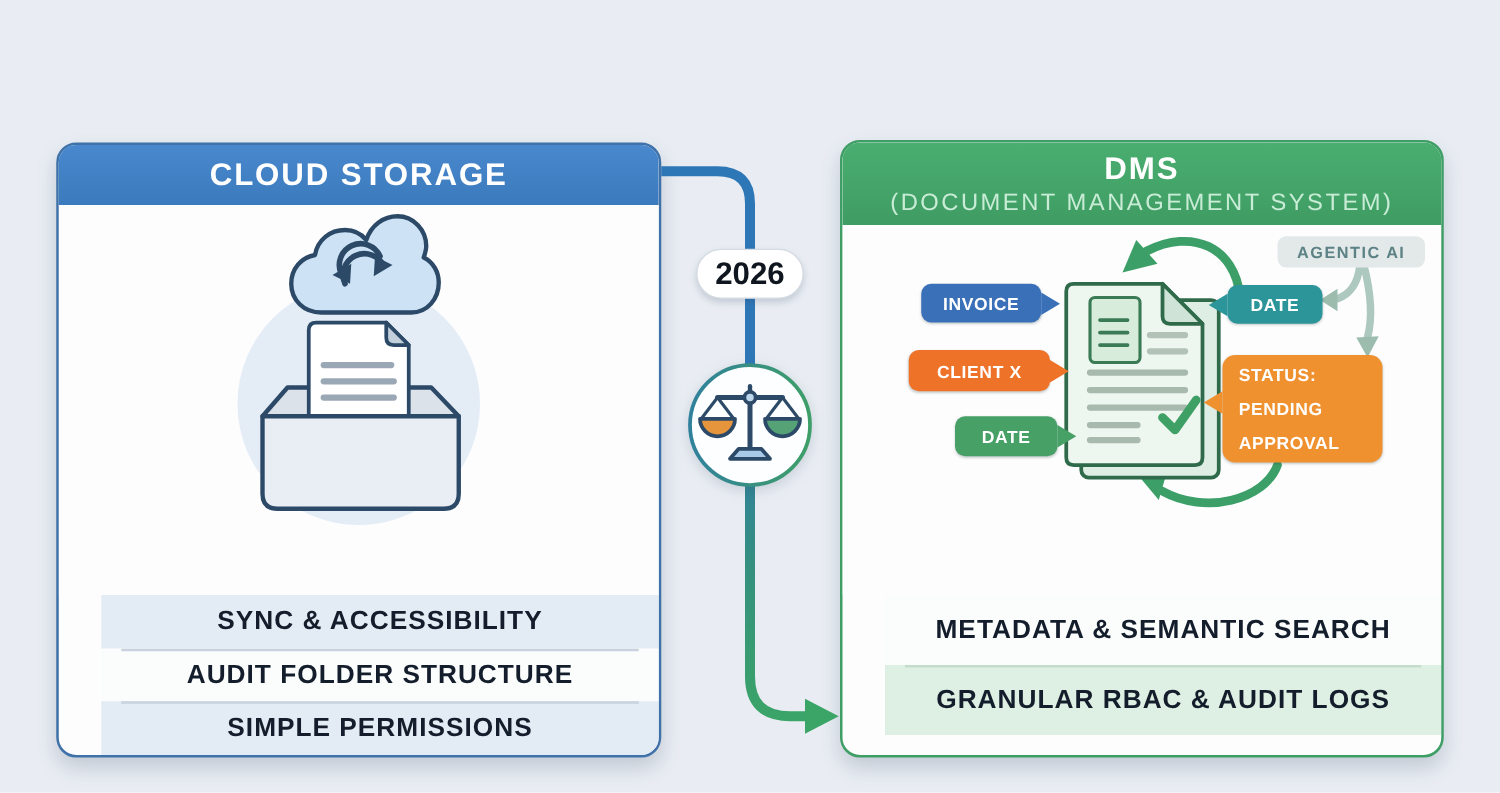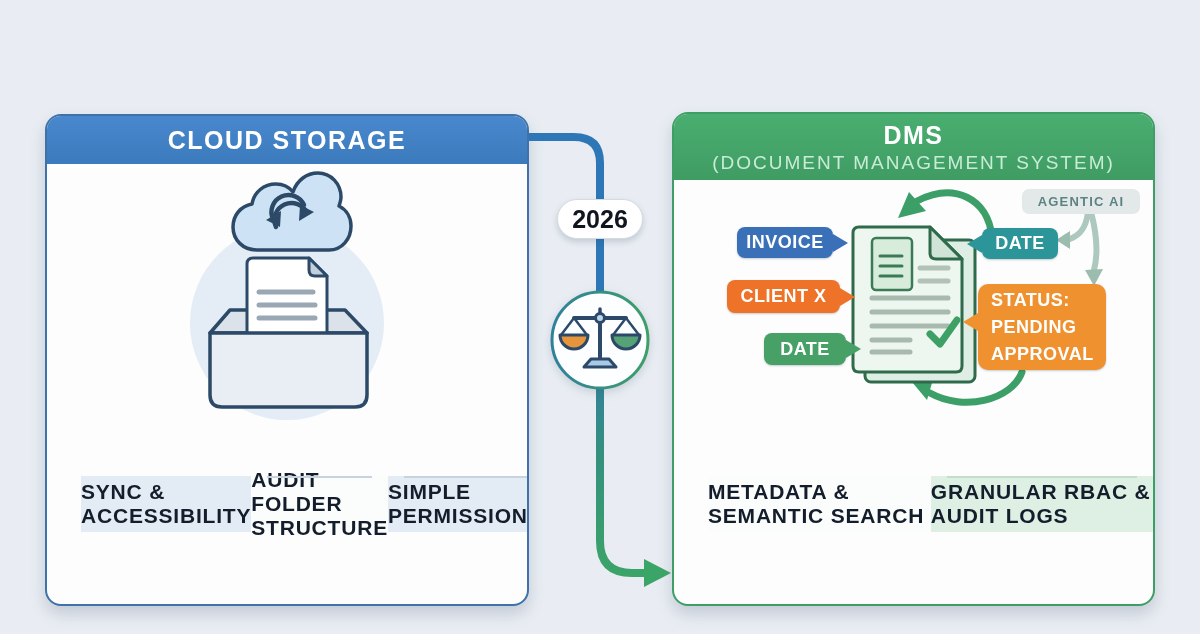--- a/index.html
+++ b/index.html
@@ -21,21 +21,21 @@
   .panel.right { left:672px; top:112px; width:483px; height:494px; border:2px solid #3f9e66; }
 
   .panel-header { display:flex; flex-direction:column; align-items:center; justify-content:center; }
   .panel-header.blue  { height:48px; background:linear-gradient(#4988cd,#3b7abc); }
   .panel-header.green { height:66px; background:linear-gradient(#4aae70,#3f9c63); }
   .panel-header .main-label { color:#ffffff; font-size:25px; font-weight:800; letter-spacing:1.5px; }
   .panel-header .sub-label  { color:#c8ecd6; font-size:19px; font-weight:400; letter-spacing:2px; margin-top:2px; }
 
   .panel-body { flex:1; background:#fdfdfe; }
 
-  .rows { height:128px; display:flex; flex-direction:row;padding-left:34px; }
+  .rows { height:128px; display:flex; flex-direction:column;padding-left:34px; }
   .row { position:relative; height:56px; display:flex; align-items:center; justify-content:center;
     font-size:21px; font-weight:800; letter-spacing:.8px; color:#141d2b; }
   .row.alt-blue  { background:#e3ebf4; }
   .row.alt-green { background:#def0e3; }
   .row.plain     { background:#fbfdfd; }
   .row:not(:first-child)::before { content:""; position:absolute; top:0; left:16px; right:16px; height:2px; }
   .panel.left  .row:not(:first-child)::before { background:#c8d3df; }
   .panel.right .row:not(:first-child)::before { background:#c3dccc; }
 
   
@@ -47,21 +47,21 @@
 
   .scale-wrap { position:absolute; left:548px; top:288px; width:104px; height:104px; z-index:3;
     filter:drop-shadow(0 3px 5px rgba(45,65,95,.18)); }
 
   
   .illus { position:absolute; z-index:2; pointer-events:none; }
   .illus.left-illus  { left:47px;  top:164px; width:480px; height:272px; }
   .illus.right-illus { left:674px; top:180px; width:479px; height:256px; }
 
   
-  .tag { position:absolute; z-index:3; color:#ffffff; font-weight:800; font-size:18px; letter-spacing:.5px;
+  .tag { position:absolute; z-index:3; color:#ffffff; font-weight:800; font-size:14px; letter-spacing:.5px;
     background:var(--c); border-radius:8px; display:flex; align-items:center; justify-content:center;
     box-shadow:0 1px 2px rgba(40,60,60,.25); }
   .tag::after { content:""; position:absolute; top:50%; transform:translateY(-50%);
     border:9px solid transparent; }
   .tag.tail-right::after { left:100%; border-left:15px solid var(--c); border-right:0; }
   .tag.tail-left::after  { right:100%; border-right:15px solid var(--c); border-left:0; }
   .tag.status { flex-direction:column; align-items:flex-start; justify-content:center;
     padding-left:13px; border-radius:10px; line-height:27px; }
   .tag.status::after { top:38px; }
 

